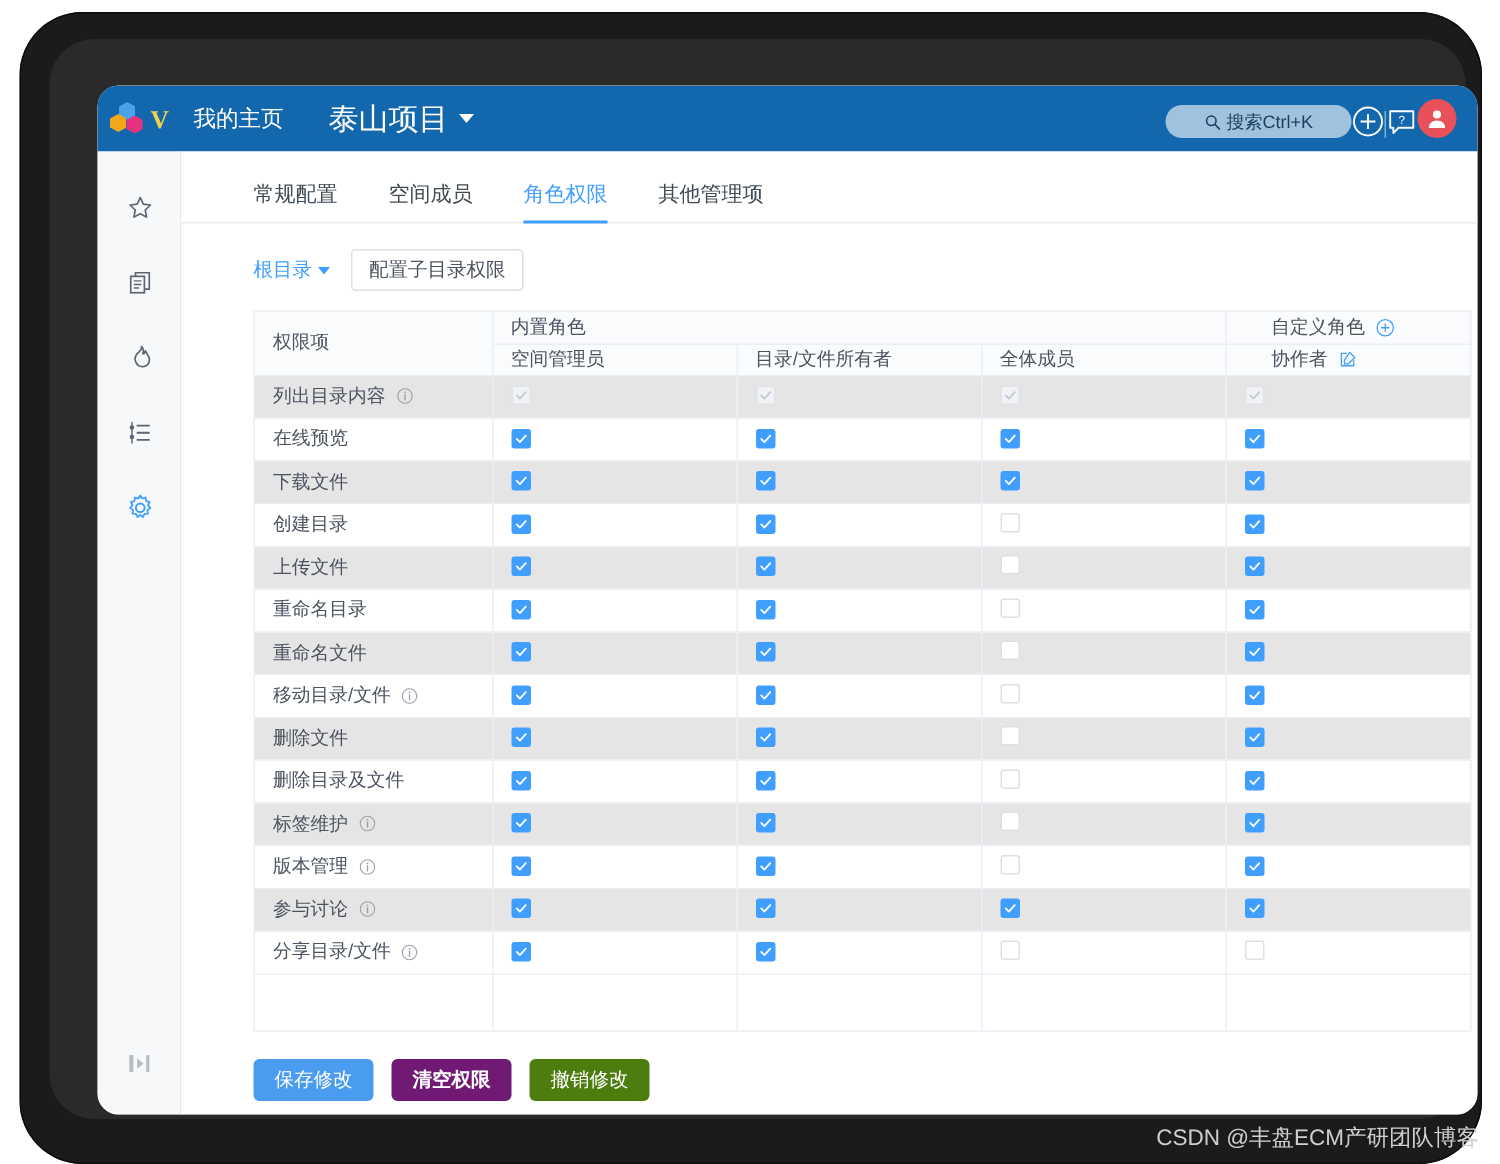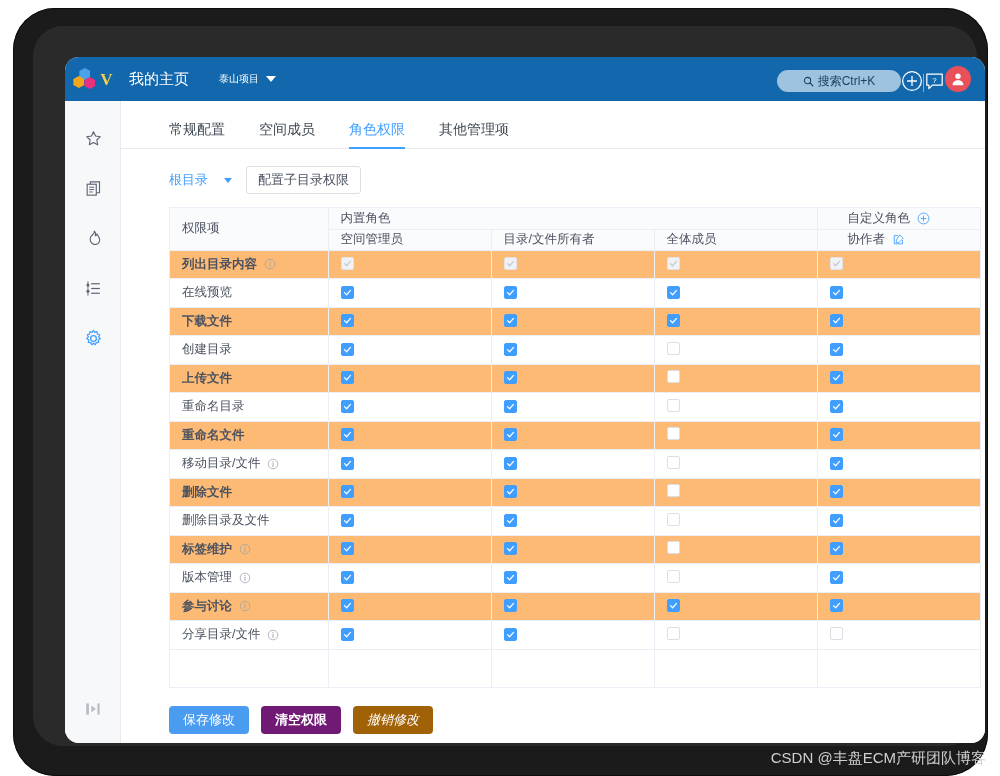--- a/index.html
+++ b/index.html
@@ -57,21 +57,21 @@
   .hex-c { left: 11px; top: 9px; background: #e8317f; }
   .logo-v {
     color: #f3cf4a; font-size: 17px; font-weight: bold;
     font-family: "Liberation Serif", serif; line-height: 1;
     margin-left: 1px;
   }
   .nav-home {
     color: #ffffff; font-size: 15px; margin-left: 8px; cursor: pointer;
   }
   .nav-project {
-    color: #ffffff; font-size: 10px; margin-left: 30px; cursor: pointer;
+    color: #ffffff; font-size: 20px; margin-left: 30px; cursor: pointer;
     display: flex; align-items: center; gap: 7px;
   }
   .caret-down {
     width: 0; height: 0;
     border-left: 5px solid transparent;
     border-right: 5px solid transparent;
     border-top: 6px solid #ffffff;
   }
   .topbar-right {
     margin-left: auto; display: flex; align-items: flex-end;
@@ -135,21 +135,21 @@
     content: ""; position: absolute; left: 0; right: 0; bottom: -1px;
     height: 2px; background: #409eff;
   }
 
   .toolbar {
     display: flex; align-items: center; gap: 14px;
     padding: 17px 0 0 48px;
   }
   .root-dir {
     color: #409eff; font-size: 13px; cursor: pointer;
-    display: flex; align-items: center; gap: 16px;
+    display: flex; align-items: center; gap: 4px;
   }
   .caret-blue {
     width: 0; height: 0;
     border-left: 4px solid transparent;
     border-right: 4px solid transparent;
     border-top: 5px solid #409eff;
   }
   .btn-outline {
     height: 28px; padding: 0 11px;
     border: 1px solid #dcdfe6; border-radius: 3px;
@@ -173,21 +173,21 @@
     font-weight: normal; text-align: left; padding: 0 0 0 12px;
     height: 21px; vertical-align: middle;
   }
   th.permcol { width: 158px; }
   th.grp { height: 21px; }
   tbody td {
     height: 28.5px; padding: 0 0 0 12px;
     font-size: 12.5px; color: #4b5260; vertical-align: middle;
   }
   tbody tr:nth-child(odd) td { background: #ffffff; }
-  tbody tr.alt td { background: #fdba74; font-weight: bold; }
+  tbody tr.alt td { background: #e5e5e5; }
   tbody tr.empty td { height: 38px; }
   .perm-label { display: flex; align-items: center; gap: 7px; }
   .cbcell { padding-left: 12px; }
 
   
   .cb {
     width: 13px; height: 13px; border-radius: 2px;
     display: inline-flex; align-items: center; justify-content: center;
     cursor: pointer;
   }
@@ -204,21 +204,21 @@
     padding: 18px 0 0 48px;
   }
   .btn {
     height: 28px; padding: 0 14px; border: none; border-radius: 4px;
     color: #ffffff; font-size: 13px; cursor: pointer;
     font-family: "Liberation Sans", sans-serif;
     display: flex; align-items: center; justify-content: center;
   }
   .btn-primary { background: #4a9cf0; }
   .btn-warn    { background: #701a75; font-weight: bold; }
-  .btn-grey    { background: #a16207; font-style: italic; }
+  .btn-grey    { background: #4d7c0f; }
 
   
   .watermark {
     position: absolute; right: 14px; bottom: 8px;
     color: #cfcfcf; font-size: 15px;
     font-family: "Liberation Sans", sans-serif;
     white-space: nowrap;
   }
 </style>
 </head>

